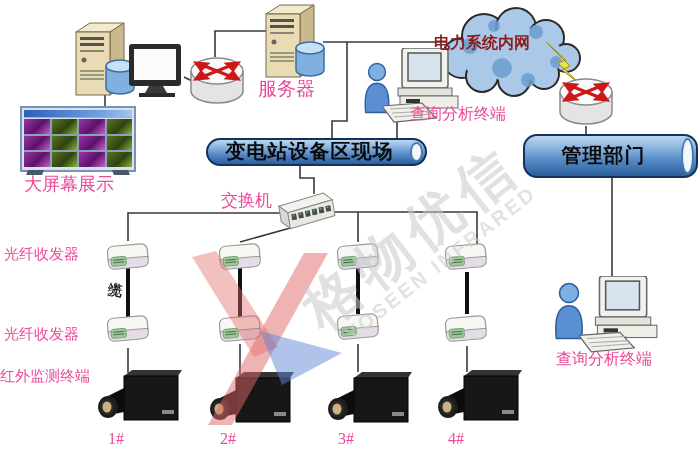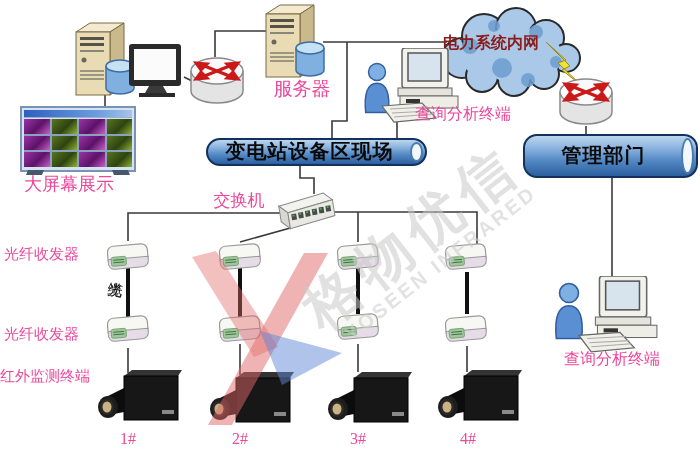--- a/index.html
+++ b/index.html
@@ -7,21 +7,21 @@
     position:relative;width:700px;height:453px;background:#ffffff;overflow:hidden;
     font-family:"Liberation Sans",sans-serif;color:#111;
   }
   .abs{position:absolute;}
   svg{display:block;}
   
   #wires{position:absolute;left:0;top:0;z-index:1;}
   
   .lbl{position:absolute;z-index:40;color:#ec4899;white-space:nowrap;
        font-family:"Liberation Serif",serif;line-height:1.1;}
-  .lbl.center{text-align:center;}
+  .lbl.center{}
   .lbl.right{text-align:right;}
   
   .pipe{position:absolute;z-index:10;border-radius:14px;
         background:linear-gradient(180deg,#bcd6ef 0%,#8fb6e0 28%,#5288c4 62%,#2c5f9d 100%);
         border:2px solid #12315c;box-sizing:border-box;}
   .pipe .cap{position:absolute;right:2px;top:2px;bottom:2px;width:13px;border-radius:50%;
         background:#f2f7fc;border:2px solid #4a7ab0;box-sizing:border-box;}
   .pipe .pipe-label{position:absolute;left:0;right:14px;top:50%;transform:translateY(-52%);
         text-align:center;font-weight:bold;font-size:20px;color:#0a0a0a;
         font-family:"Liberation Serif",serif;letter-spacing:1px;}
@@ -269,21 +269,21 @@
       <div class="cell"></div>
         <div class="cell"></div>
     </div>
     <div class="bs-feet"></div>
   </div>
   <div class="lbl" style="left:24px;top:175px;width:100px;font-size:18px;">大屏幕展示</div>
 
   <svg class="icon" style="left:274px;top:188px;" width="64" height="44" viewBox="0 0 64 44">
       <use href="#sym-switch"></use>
     </svg>
-  <div class="lbl right" style="left:206px;top:192px;width:66px;font-size:17px;text-align:center;">交换机</div>
+  <div class="lbl right" style="left:206px;top:192px;width:66px;font-size:17px;">交换机</div>
 
   <svg class="icon" style="left:105px;top:240px;" width="46" height="36" viewBox="0 0 46 36">
       <use href="#sym-transceiver"></use>
     </svg>
   <svg class="icon" style="left:217px;top:240px;" width="46" height="36" viewBox="0 0 46 36">
       <use href="#sym-transceiver"></use>
     </svg>
   <svg class="icon" style="left:335px;top:240px;" width="46" height="36" viewBox="0 0 46 36">
       <use href="#sym-transceiver"></use>
     </svg>

